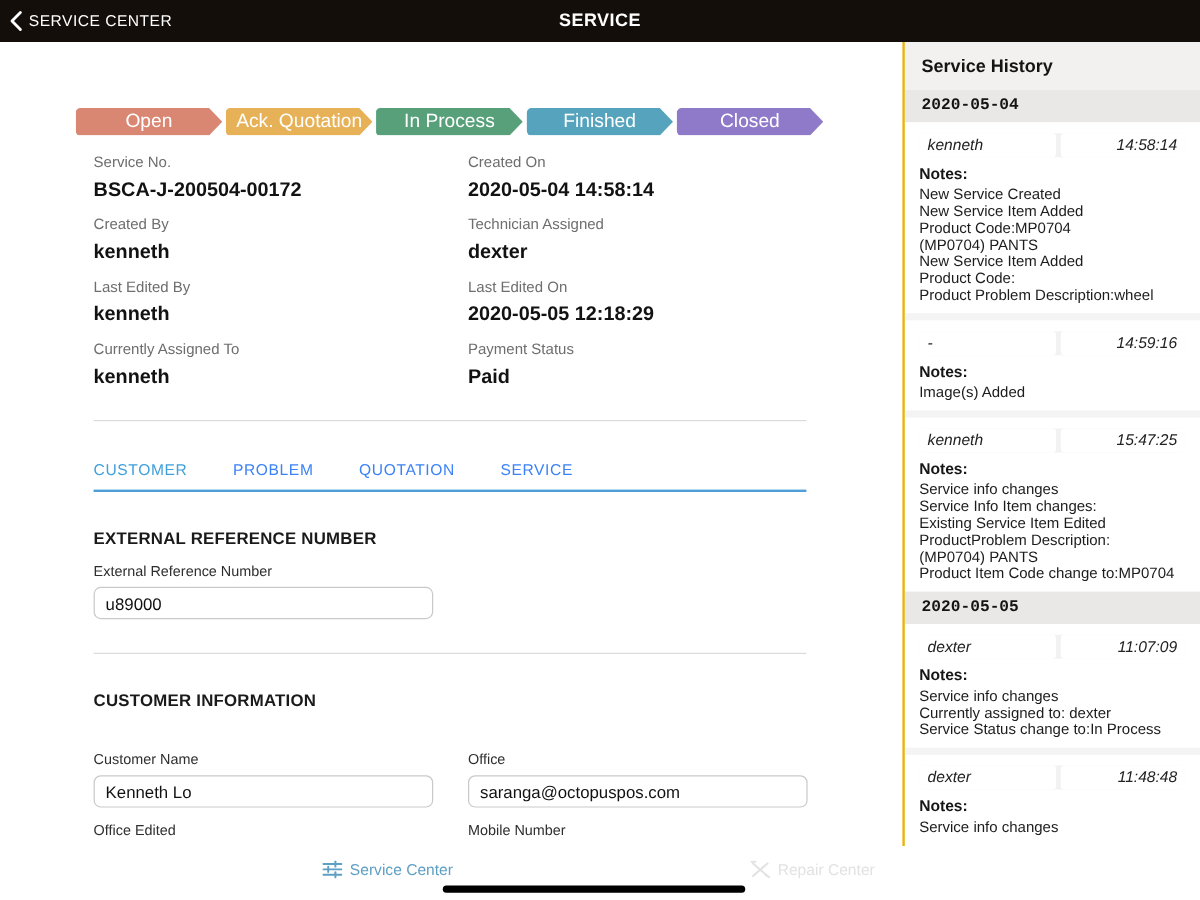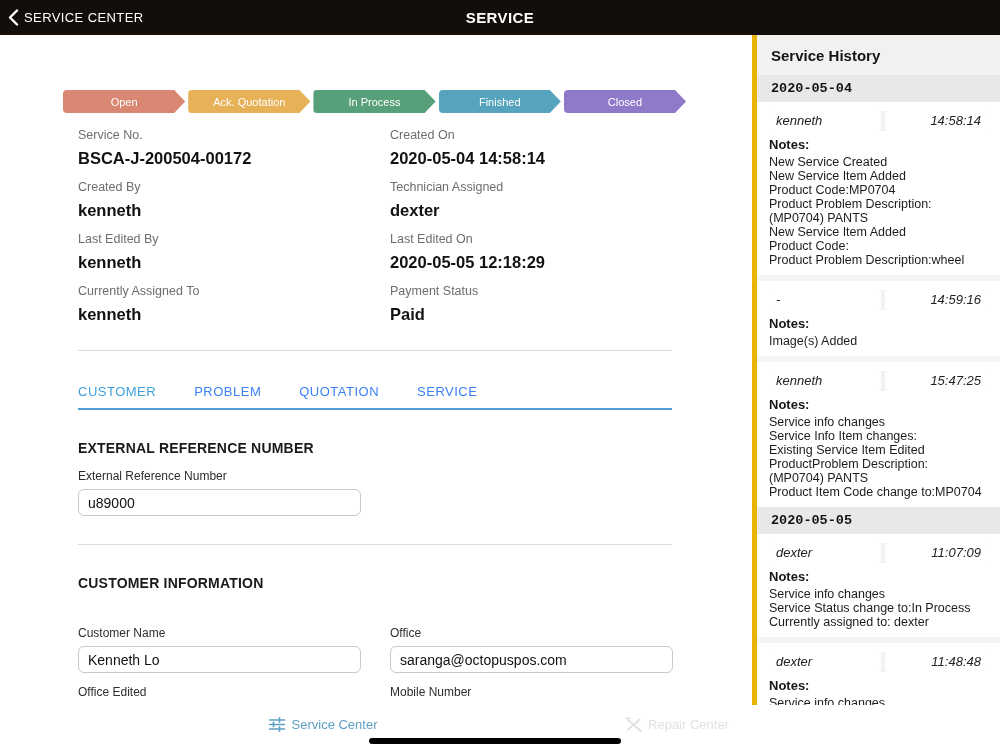--- a/index.html
+++ b/index.html
@@ -9,21 +9,21 @@
 
   
   .nav { position:absolute; top:0; left:0; width:1000px; height:35px; background:#130e0a; display:flex; align-items:center; justify-content:center; z-index:10; }
   .nav-back { position:absolute; left:8px; top:0; height:35px; display:flex; align-items:center; gap:5px; color:#fff; cursor:pointer; }
   .nav-back-label { font-size:13px; letter-spacing:0.4px; }
   .nav-title { color:#fff; font-size:15px; font-weight:700; letter-spacing:0.4px; }
 
   
   .main { position:absolute; top:35px; left:0; width:752px; height:715px; overflow:hidden; background:#fff; }
   .flow { display:flex; gap:3px; margin:55px 66px 0 63px; }
-  .flow-step { flex:1; height:23px; display:flex; align-items:center; justify-content:center; color:#fff; font-size:11px; font-weight:500; border-radius:4px;
+  .flow-step { flex:1; height:23px; display:flex; align-items:center; justify-content:center; color:#fff; font-size:16px; font-weight:500; border-radius:4px;
     clip-path: polygon(0 0, calc(100% - 11px) 0, 100% 50%, calc(100% - 11px) 100%, 0 100%); }
 
   .details { margin:15px 80px 0 78px; display:grid; grid-template-columns:312px 282px; row-gap:12px; }
   .field-ro .lbl { display:block; font-size:12.5px; line-height:15px; color:#6e6e6e; margin-bottom:5px; }
   .field-ro .val { display:block; font-size:16.5px; line-height:20px; font-weight:700; color:#121212; }
 
   .divider { height:1px; background:#dbdbdb; margin:26px 80px 0 78px; }
   .divider2 { height:1px; background:#dbdbdb; margin:28px 80px 0 78px; }
 
   .tabs { display:flex; gap:38px; margin:33px 80px 0 78px; border-bottom:2px solid #4e9ed7; padding-bottom:9px; }
@@ -32,21 +32,21 @@
 
   .section-title { margin:30px 80px 0 78px; font-size:14px; line-height:17px; font-weight:700; color:#1a1a1a; letter-spacing:0.2px; }
   .field-label { margin:12px 0 0 78px; font-size:12px; line-height:14px; color:#2e2e2e; }
   .text-input { display:block; margin:6px 0 0 78px; width:283px; height:27px; border:1px solid #c9c9c9; border-radius:6px; background:#fff; font-family:"Liberation Sans",sans-serif; font-size:14px; color:#111; padding:0 9px; outline:none; }
 
   .ci-grid { margin:34px 80px 0 78px; display:grid; grid-template-columns:283px 283px; column-gap:29px; row-gap:8px; }
   .ci-cell .field-label { margin:0; }
   .ci-cell .text-input { margin:6px 0 4px 0; width:100%; }
 
   
-  .sidebar { position:absolute; top:35px; right:0; width:248px; height:715px; background:#fff; border-left:5px solid #eab308; overflow:hidden; }
+  .sidebar { position:absolute; top:35px; right:0; width:248px; height:715px; background:#fff; border-left:2px solid #eab308; overflow:hidden; }
   .sh-header { background:#f2f1f0; padding:12px 14px 11px; font-size:15px; font-weight:700; color:#141414; }
   .hist-date { background:#e9e8e6; padding:6px 14px; font-size:13.5px; font-weight:700; color:#141414;font-family:Liberation Mono, monospace; }
   .hist-entry { background:#fff; padding:9px 12px 8px; }
   .hist-entry + .hist-entry { border-top:6px solid #f4f4f4; }
   .entry-meta { display:flex; gap:4px; background:#f2f2f2; border-radius:4px; margin-bottom:6px; }
   .entry-user, .entry-time { background:#fff; border-radius:3px; padding:2px 7px; font-size:13px; font-style:italic; color:#222; line-height:16px; }
   .entry-user { flex:1.1; }
   .entry-time { flex:1; text-align:right; }
   .entry-notes-label { font-size:13px; line-height:16px; font-weight:700; color:#161616; margin-bottom:2px; }
   .note-line { font-size:12.5px; line-height:14px; color:#1c1c1c; }
@@ -164,21 +164,20 @@
         <div class="hist-date">2020-05-04</div>
         <div class="hist-entry">
           <div class="entry-meta">
             <span class="entry-user">kenneth</span>
             <span class="entry-time">14:58:14</span>
           </div>
           <div class="entry-notes-label">Notes:</div>
           <div class="note-line">New Service Created</div>
           <div class="note-line">New Service Item Added</div>
           <div class="note-line">Product Code:MP0704</div>
-          <div class="note-line">Product Problem Description:</div>
           <div class="note-line">(MP0704) PANTS</div>
           <div class="note-line">New Service Item Added</div>
           <div class="note-line">Product Code:</div>
           <div class="note-line">Product Problem Description:wheel</div>
         </div>
         <div class="hist-entry">
           <div class="entry-meta">
             <span class="entry-user">-</span>
             <span class="entry-time">14:59:16</span>
           </div>
@@ -199,22 +198,22 @@
           <div class="note-line">Product Item Code change to:MP0704</div>
         </div>
         <div class="hist-date">2020-05-05</div>
         <div class="hist-entry">
           <div class="entry-meta">
             <span class="entry-user">dexter</span>
             <span class="entry-time">11:07:09</span>
           </div>
           <div class="entry-notes-label">Notes:</div>
           <div class="note-line">Service info changes</div>
+          <div class="note-line">Currently assigned to: dexter</div>
           <div class="note-line">Service Status change to:In Process</div>
-          <div class="note-line">Currently assigned to: dexter</div>
         </div>
         <div class="hist-entry">
           <div class="entry-meta">
             <span class="entry-user">dexter</span>
             <span class="entry-time">11:48:48</span>
           </div>
           <div class="entry-notes-label">Notes:</div>
           <div class="note-line">Service info changes</div>
         </div>
       </div>

